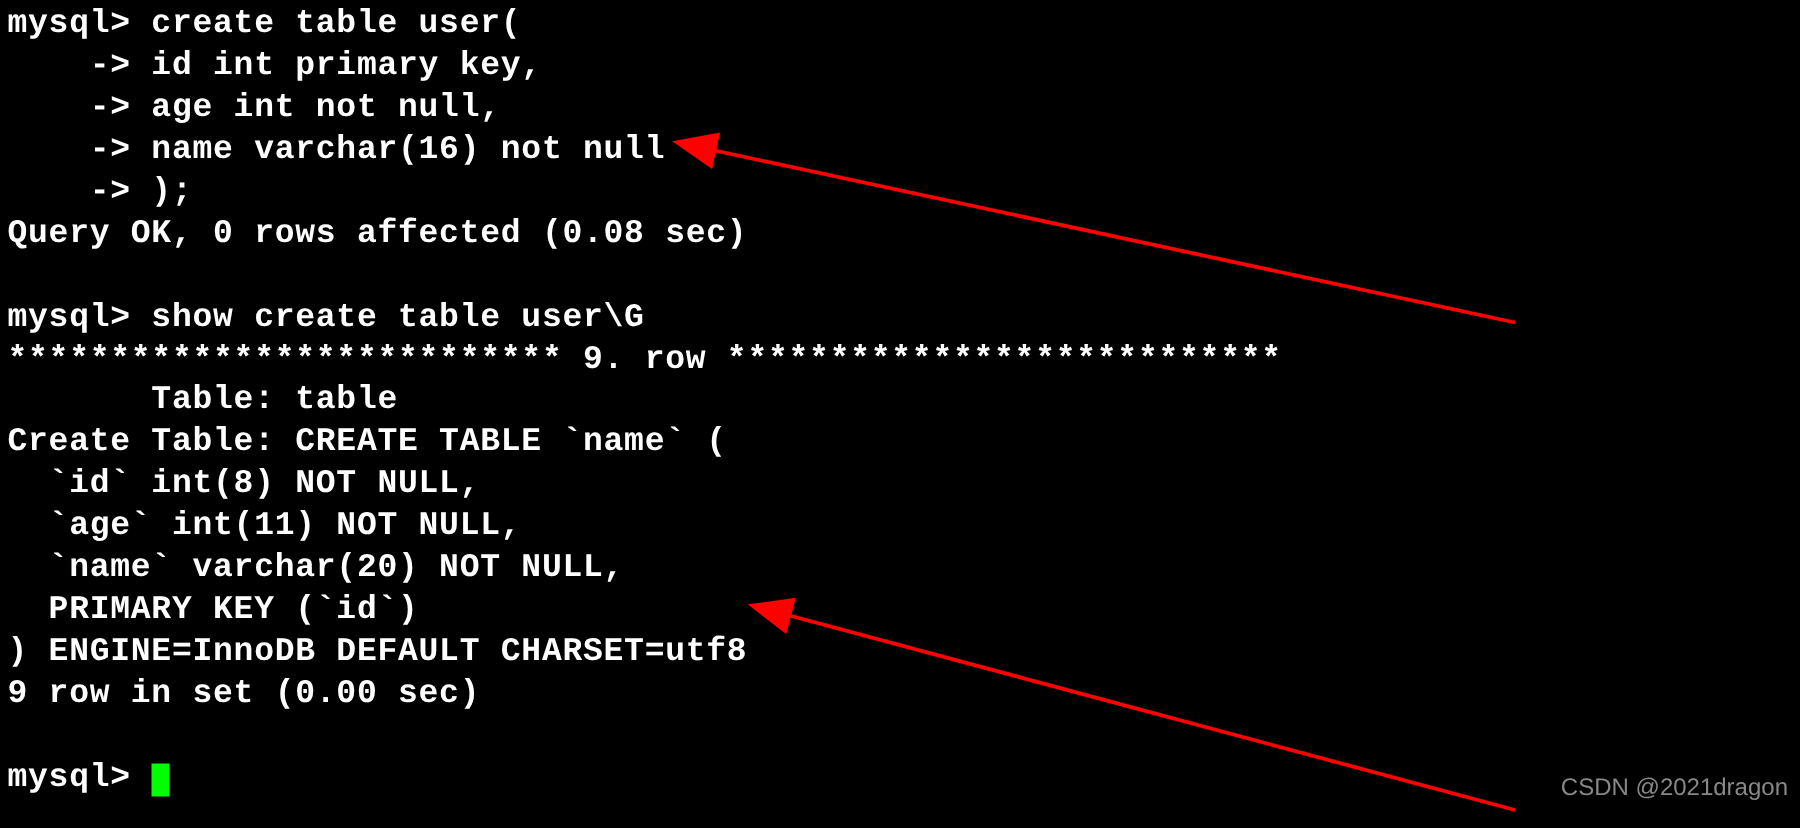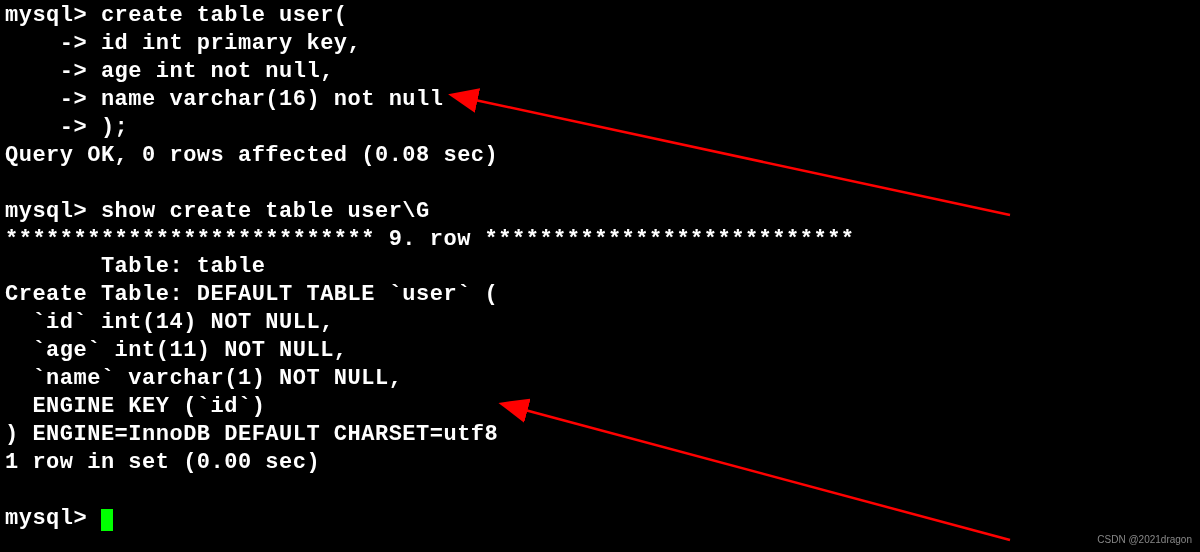--- a/index.html
+++ b/index.html
@@ -26,25 +26,25 @@
     }
     .cursor {
       background: #00ff00;
       display: inline-block;
       width: 12px;
       height: 22px;
       vertical-align: text-bottom;
     }
     .watermark {
       position: absolute;
-      bottom: 5px;
+      bottom: 16px;
       right: 8px;
       color: #888888;
       font-family: Arial, sans-serif;
-      font-size: 10px;
+      font-size: 16px;
       font-weight: normal;
       letter-spacing: 0;
     }
     .arrow-svg {
       position: absolute;
       top: 0;
       left: 0;
       pointer-events: none;
     }
   </style>
@@ -54,27 +54,27 @@
 <div class="terminal"><span>mysql&gt; create table user(</span>
 <span>    -&gt; id int primary key,</span>
 <span>    -&gt; age int not null,</span>
 <span>    -&gt; name varchar(16) not null</span>
 <span>    -&gt; );</span>
 <span>Query OK, 0 rows affected (0.08 sec)</span>
 <span></span>
 <span>mysql&gt; show create table user\G</span>
 <span>*************************** 9. row ***************************</span>
 <span>       Table: table</span>
-<span>Create Table: DEFAULT TABLE `user` (</span>
-<span>  `id` int(14) NOT NULL,</span>
+<span>Create Table: CREATE TABLE `name` (</span>
+<span>  `id` int(8) NOT NULL,</span>
 <span>  `age` int(11) NOT NULL,</span>
-<span>  `name` varchar(1) NOT NULL,</span>
-<span>  ENGINE KEY (`id`)</span>
+<span>  `name` varchar(20) NOT NULL,</span>
+<span>  PRIMARY KEY (`id`)</span>
 <span>) ENGINE=InnoDB DEFAULT CHARSET=utf8</span>
-<span>1 row in set (0.00 sec)</span>
+<span>9 row in set (0.00 sec)</span>
 <span></span>
 <span>mysql&gt; </span><span class="cursor"></span></div>
 
 <svg class="arrow-svg" width="1200" height="552">
   <defs>
     <marker id="arrowhead" markerWidth="12" markerHeight="10" refX="1" refY="5" orient="auto">
       <polygon points="0 0, 12 5, 0 10" fill="#ff0000"></polygon>
     </marker>
   </defs>
   <line x1="1010" y1="215" x2="475" y2="100" stroke="#ff0000" stroke-width="2.5" marker-end="url(#arrowhead)"></line>

